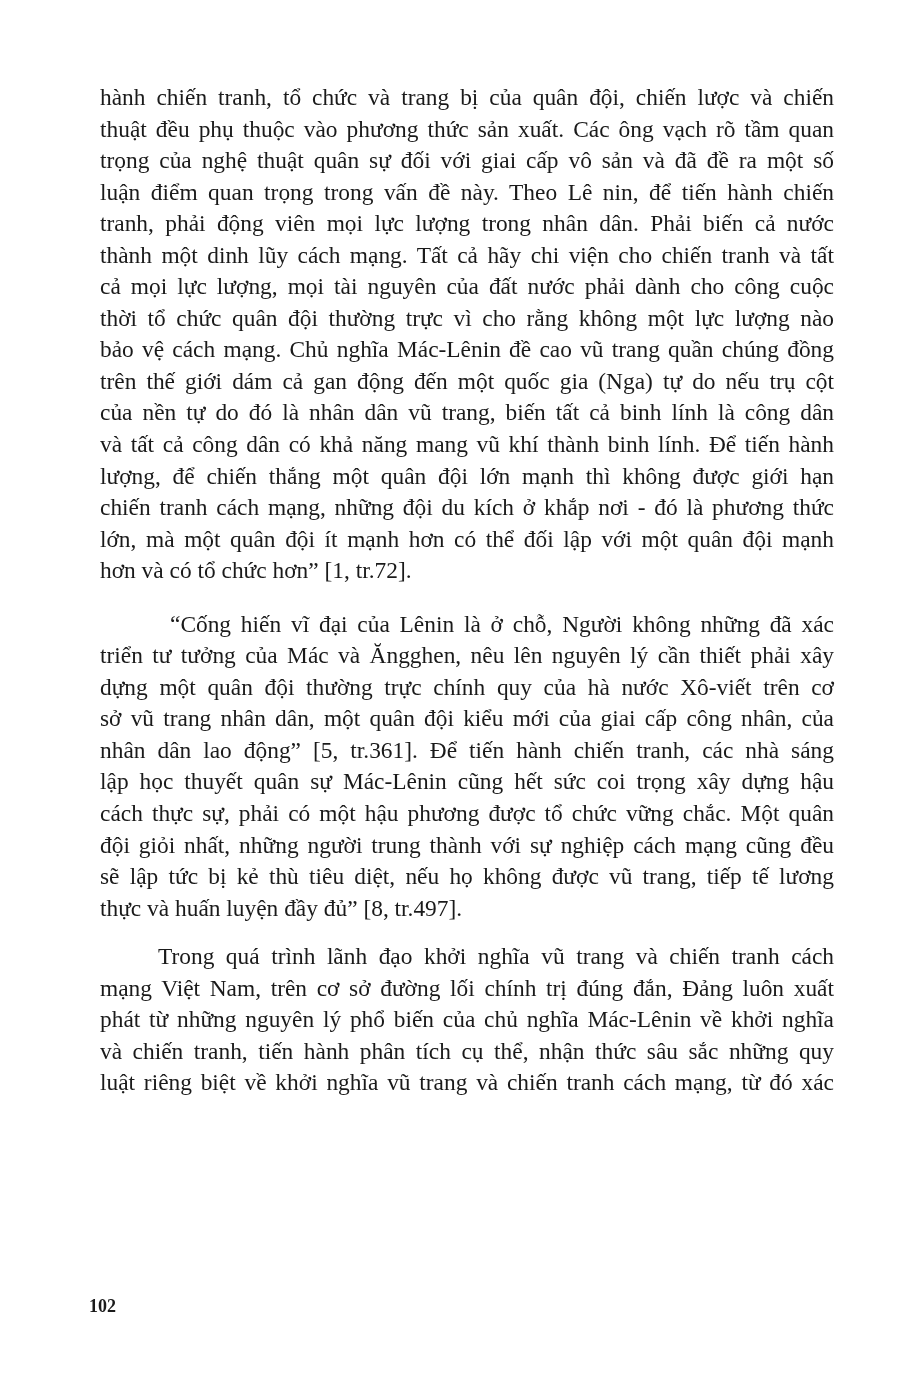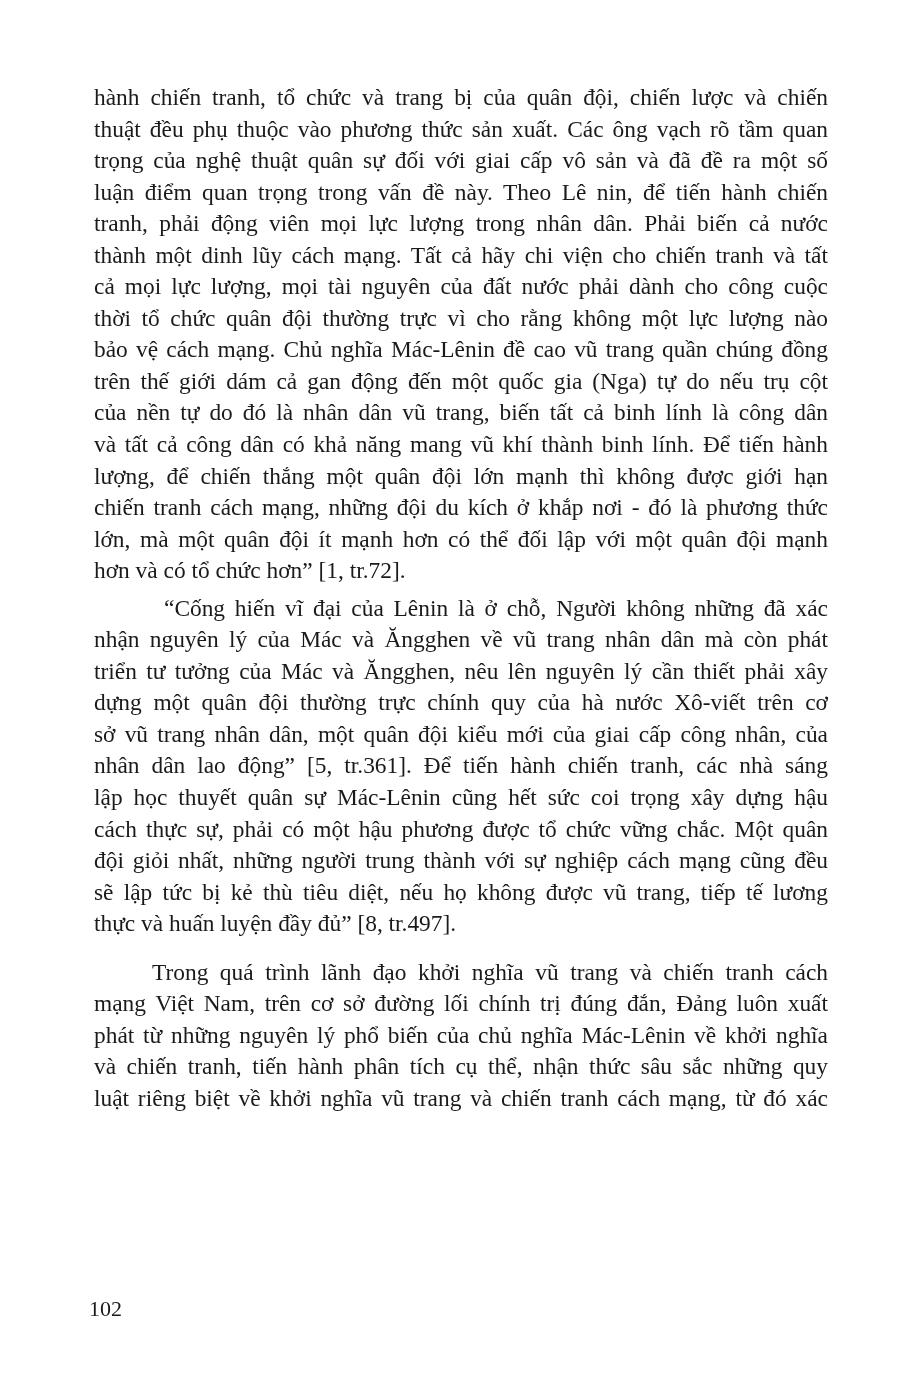--- a/index.html
+++ b/index.html
@@ -1,29 +1,29 @@
 <!DOCTYPE html>
 <html><head>
 <meta charset="utf-8">
 <style>
   html, body { margin: 0; padding: 0; background: #ffffff; }
   body {
     width: 915px; height: 1388px; position: relative; overflow: hidden;
     font-family: "Liberation Serif", "DejaVu Serif", serif;
     color: #1a1a1a;
   }
-  .page { position: absolute; left: 94px; top: 82px; width: 734px; font-family: Liberation Serif, serif; }
+  .page { position: absolute; left: 100px; top: 82px; width: 734px; font-family: Liberation Serif, serif; }
   .para { margin: 0; font-size: 23.4px; line-height: 31.55px; }
   .line { display: block; text-align: justify; text-align-last: justify; white-space: nowrap; height: 31.55px; }
   .line.last { text-align-last: left; }
-  .p2 { margin-top: 6px; }
+  .p2 { margin-top: 22px; }
   .p3 { margin-top: 17px; }
   .indent-a { padding-left: 70px; }
   .indent-b { padding-left: 58px; }
-  .pagenum { position: absolute; left: 89px; top: 1296px; font-size: 22px; }
+  .pagenum { position: absolute; left: 89px; top: 1296px; font-size: 18px; font-weight: bold; }
 </style>
 </head>
 <body>
 
 <div class="page">
   <p class="para p1">
     <span class="line">hành chiến tranh, tổ chức và trang bị của quân đội, chiến lược và chiến</span>
     <span class="line">thuật đều phụ thuộc vào phương thức sản xuất. Các ông vạch rõ tầm quan</span>
     <span class="line">trọng của nghệ thuật quân sự đối với giai cấp vô sản và đã đề ra một số</span>
     <span class="line">luận điểm quan trọng trong vấn đề này. Theo Lê nin, để tiến hành chiến</span>
@@ -36,21 +36,20 @@
     <span class="line">của nền tự do đó là nhân dân vũ trang, biến tất cả binh lính là công dân</span>
     <span class="line">và tất cả công dân có khả năng mang vũ khí thành binh lính. Để tiến hành</span>
     <span class="line">lượng, để chiến thắng một quân đội lớn mạnh thì không được giới hạn</span>
     <span class="line">chiến tranh cách mạng, những đội du kích ở khắp nơi - đó là phương thức</span>
     <span class="line">lớn, mà một quân đội ít mạnh hơn có thể đối lập với một quân đội mạnh</span>
     <span class="line last">hơn và có tổ chức hơn” [1, tr.72].</span>
   </p>
 
   <p class="para p2">
     <span class="line indent-a">“Cống hiến vĩ đại của Lênin là ở chỗ, Người không những đã xác</span>
-    <span class="line">nhận nguyên lý của Mác và Ăngghen về vũ trang nhân dân mà còn phát</span>
     <span class="line">triển tư tưởng của Mác và Ăngghen, nêu lên nguyên lý cần thiết phải xây</span>
     <span class="line">dựng một quân đội thường trực chính quy của hà nước Xô-viết trên cơ</span>
     <span class="line">sở vũ trang nhân dân, một quân đội kiểu mới của giai cấp công nhân, của</span>
     <span class="line">nhân dân lao động” [5, tr.361]. Để tiến hành chiến tranh, các nhà sáng</span>
     <span class="line">lập học thuyết quân sự Mác-Lênin cũng hết sức coi trọng xây dựng hậu</span>
     <span class="line">cách thực sự, phải có một hậu phương được tổ chức vững chắc. Một quân</span>
     <span class="line">đội giỏi nhất, những người trung thành với sự nghiệp cách mạng cũng đều</span>
     <span class="line">sẽ lập tức bị kẻ thù tiêu diệt, nếu họ không được vũ trang, tiếp tế lương</span>
     <span class="line last">thực và huấn luyện đầy đủ” [8, tr.497].</span>
   </p>

